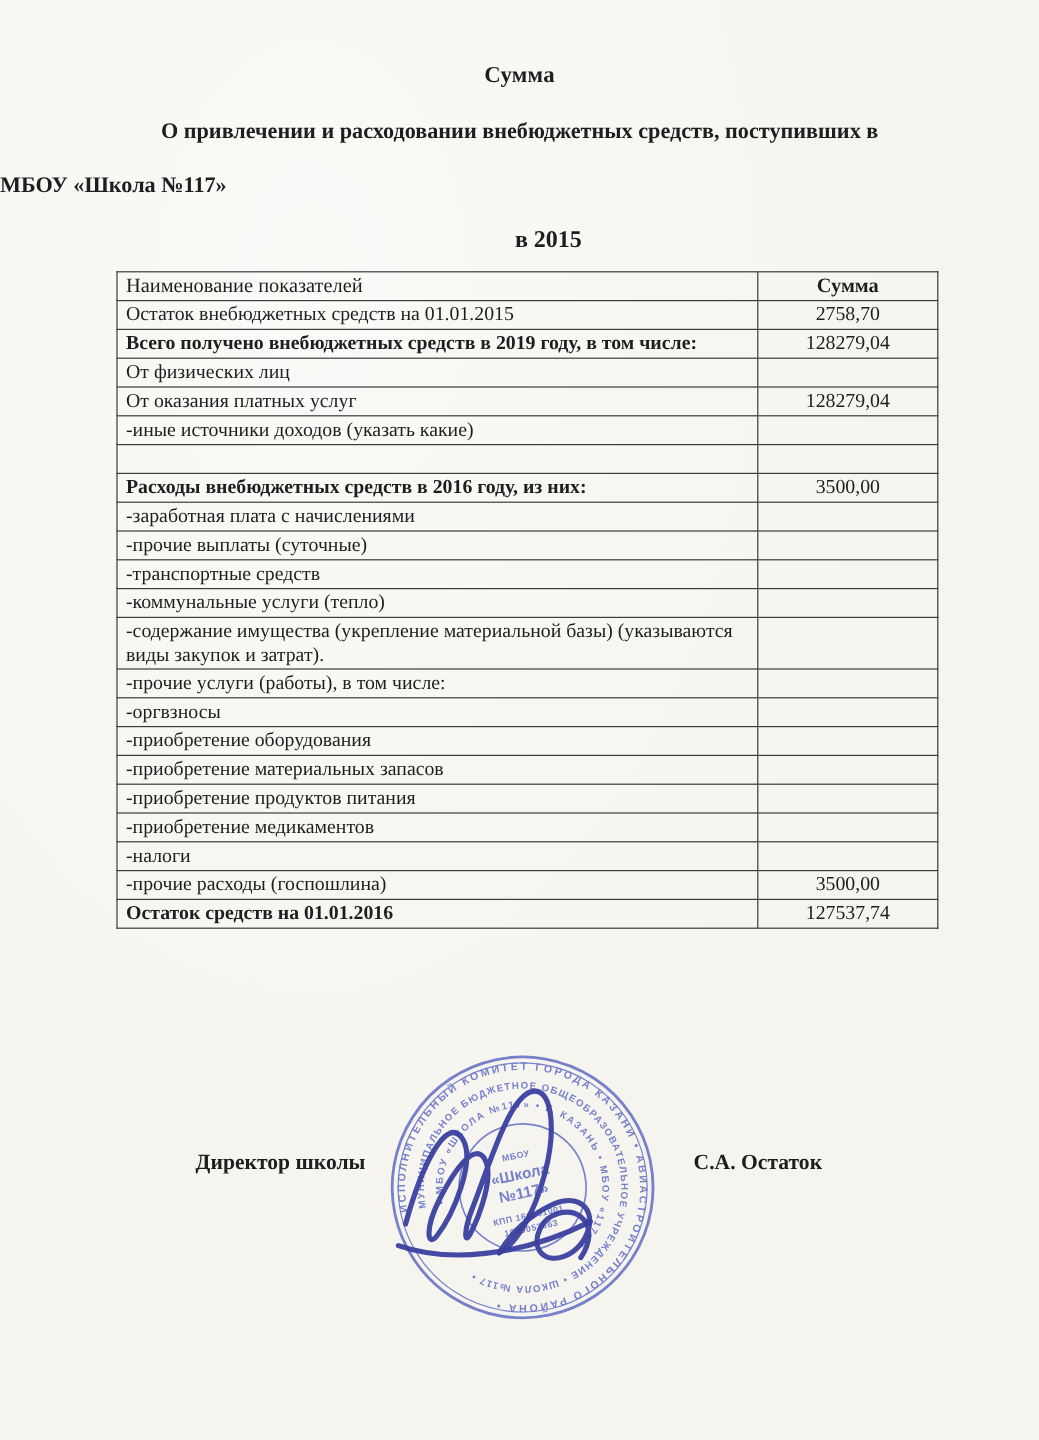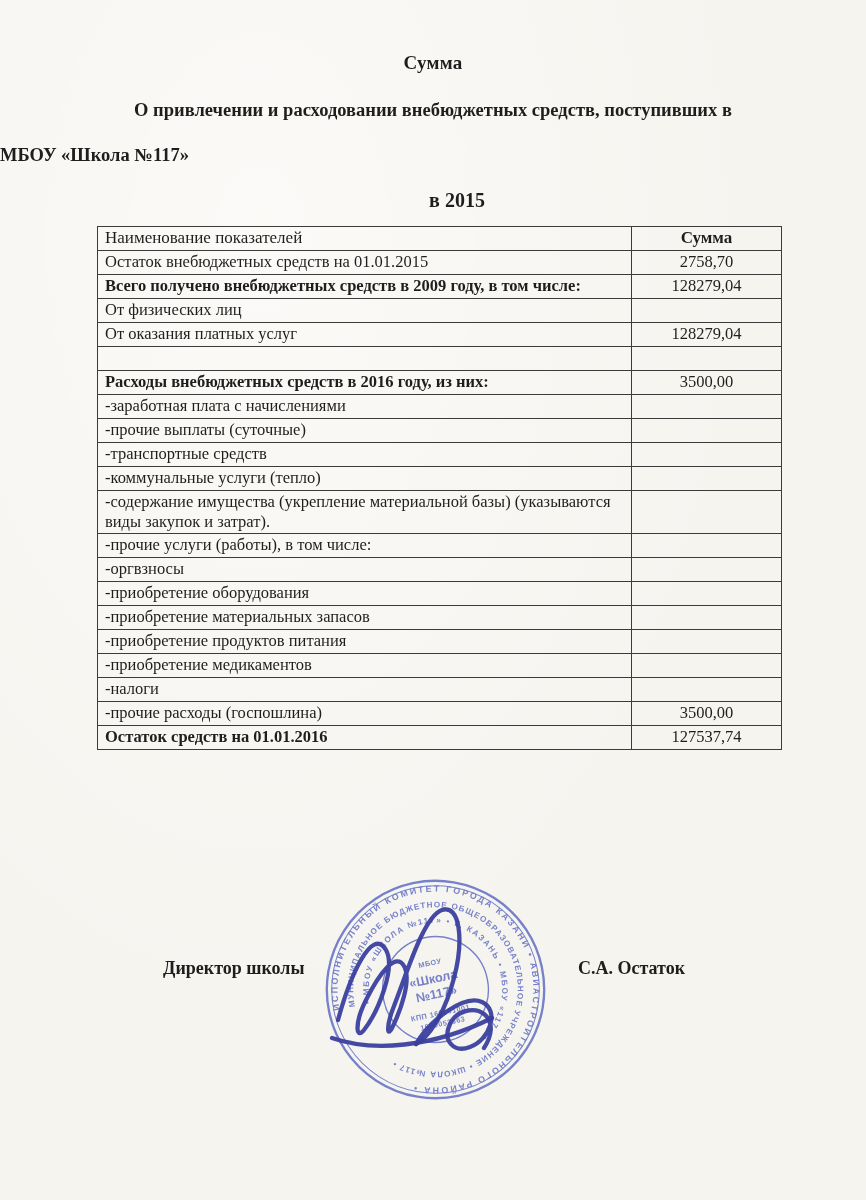--- a/index.html
+++ b/index.html
@@ -100,30 +100,34 @@
         <th class="h-name">Наименование показателей</th>
         <th class="h-sum">Сумма</th>
       </tr>
     </thead>
     <tbody>
         <tr>
           <td class="l">Остаток внебюджетных средств на 01.01.2015</td>
           <td class="v">2758,70</td>
         </tr>
         <tr class="bold">
-          <td class="l">Всего получено внебюджетных средств в 2009 году, в том числе:</td>
+          <td class="l">Всего получено внебюджетных средств в 2019 году, в том числе:</td>
           <td class="v">128279,04</td>
         </tr>
         <tr>
           <td class="l">От физических лиц</td>
           <td class="v">&nbsp;</td>
         </tr>
         <tr>
           <td class="l">От оказания платных услуг</td>
           <td class="v">128279,04</td>
+        </tr>
+        <tr>
+          <td class="l">-иные источники доходов (указать какие)</td>
+          <td class="v">&nbsp;</td>
         </tr>
         <tr>
           <td class="l">&nbsp;</td>
           <td class="v">&nbsp;</td>
         </tr>
         <tr class="bold">
           <td class="l">Расходы внебюджетных средств в 2016 году, из них:</td>
           <td class="v">3500,00</td>
         </tr>
         <tr>

